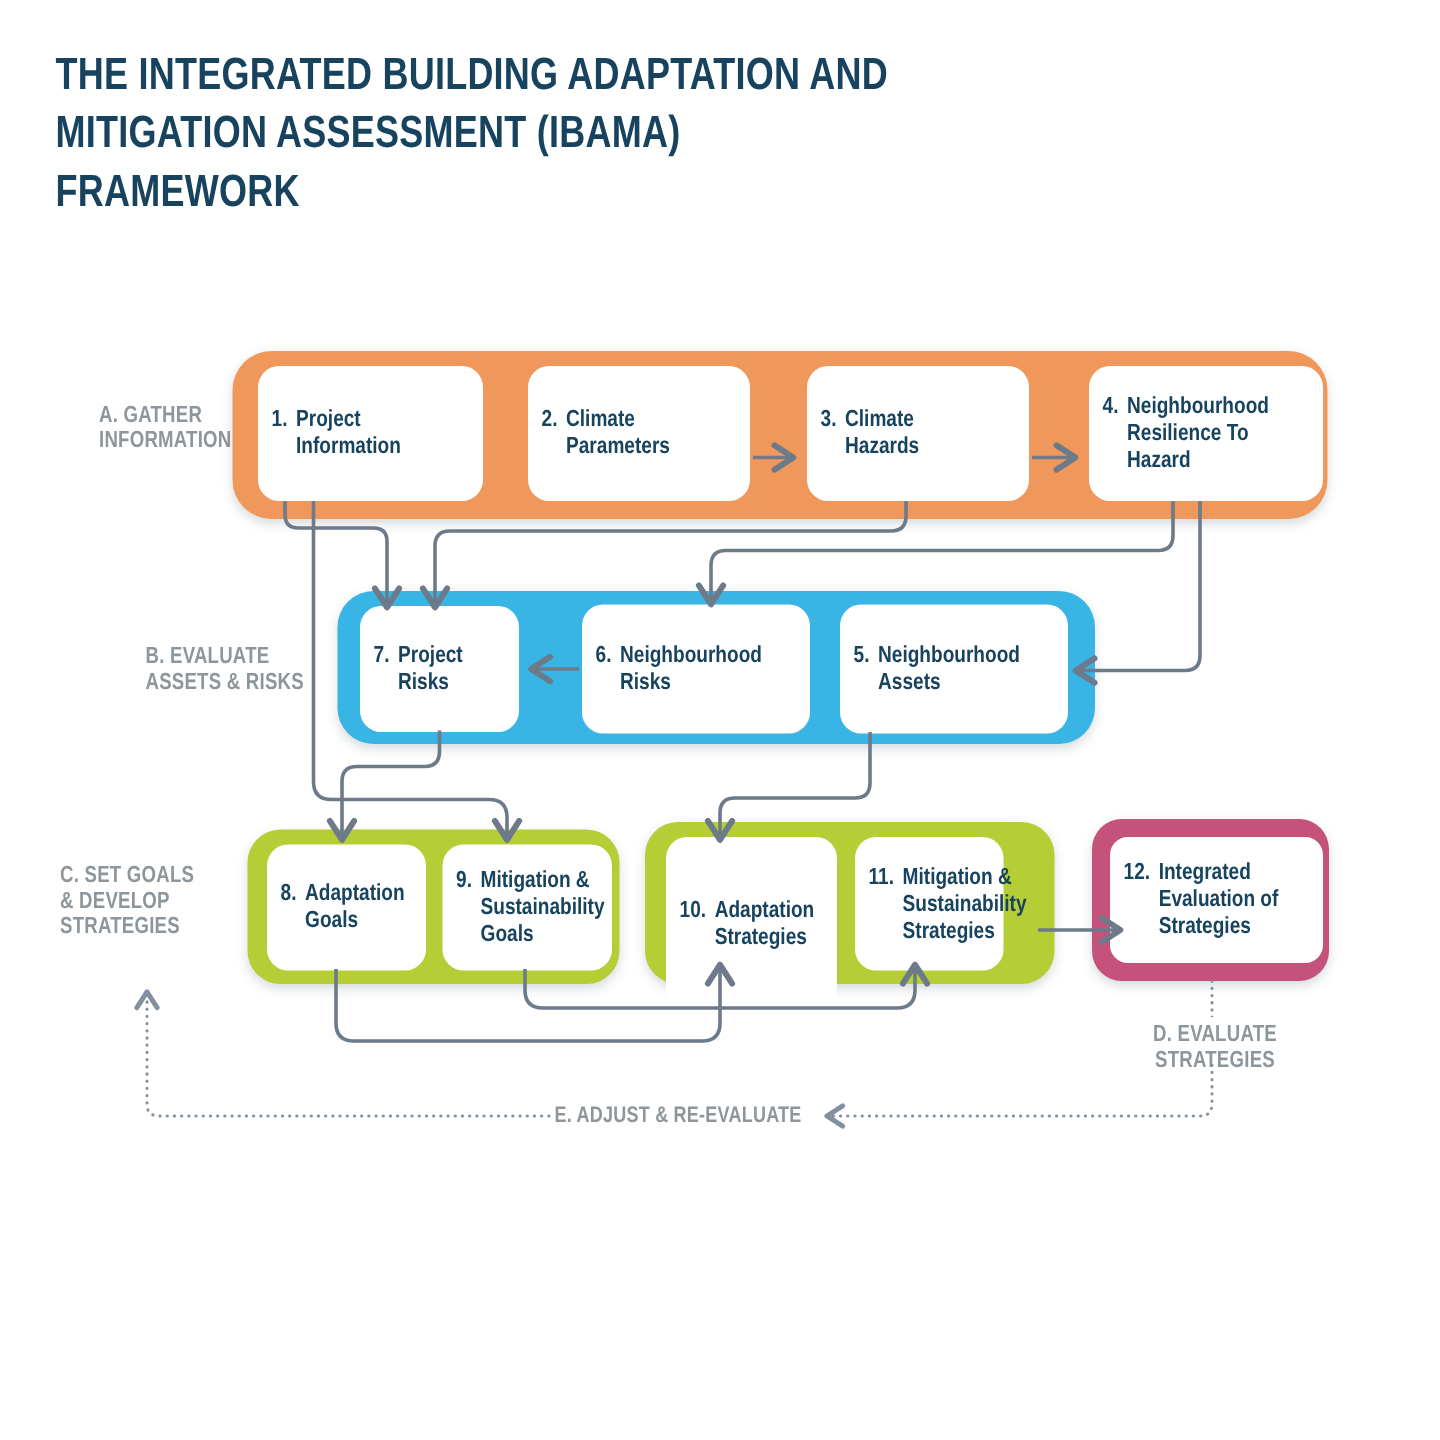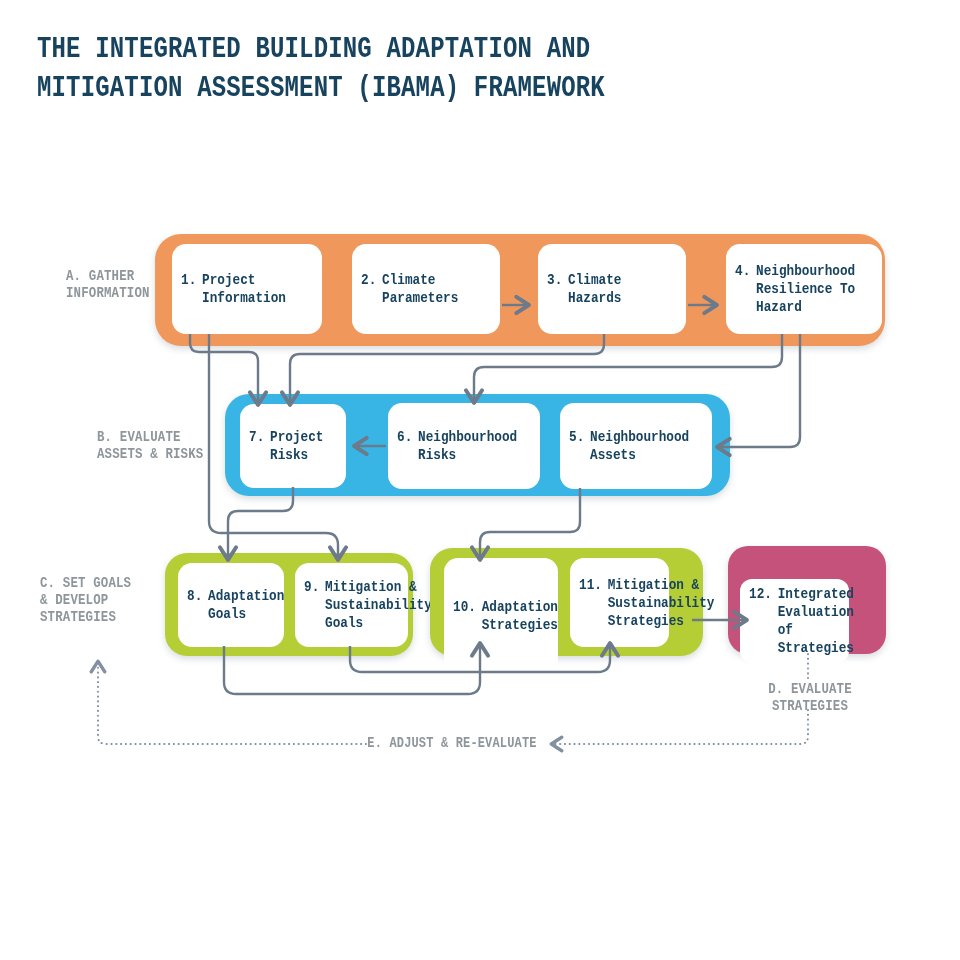--- a/index.html
+++ b/index.html
@@ -1,18 +1,18 @@
 <!DOCTYPE html>
 <html><head>
 <meta charset="utf-8">
 <style>
   html,body{margin:0;padding:0;background:#ffffff;}
   #canvas{
     position:relative;width:960px;height:960px;background:#ffffff;overflow:hidden;
-    font-family:Liberation Mono, monospace;
+    font-family:Liberation Sans, sans-serif;
   }
   .cond{transform:scaleX(0.80);transform-origin:0 0;}
   .title{
     position:absolute;left:37px;top:30px;width:720px;
     font-size:30px;font-weight:bold;line-height:39px;letter-spacing:0.2px;
     color:#17435F;white-space:pre-line;
   }
   .slabel{
     position:absolute;font-size:15.5px;font-weight:bold;line-height:17px;
     color:#8E969B;white-space:pre-line;letter-spacing:0.2px;
@@ -137,21 +137,21 @@
   <div class="wbox" style="left:570px;top:558px;width:99px;height:89px;">
     <div class="boxtext">
         <span class="num">11.</span>
         <span class="lbl">Mitigation &amp;
 Sustainability
 Strategies</span>
       </div>
   </div>
 
   <div class="container c-magenta" style="left:728px;top:546px;width:158px;height:108px;"></div>
-  <div class="wbox" style="left:740px;top:558px;width:109px;height:84px;border-radius:12px;margin-top:21px;">
+  <div class="wbox" style="left:740px;top:558px;width:142px;height:84px;border-radius:12px;">
     <div class="boxtext">
         <span class="num">12.</span>
         <span class="lbl">Integrated
 Evaluation of
 Strategies</span>
       </div>
   </div>
 
   <svg id="wires" viewBox="0 0 960 960">
     <defs>

